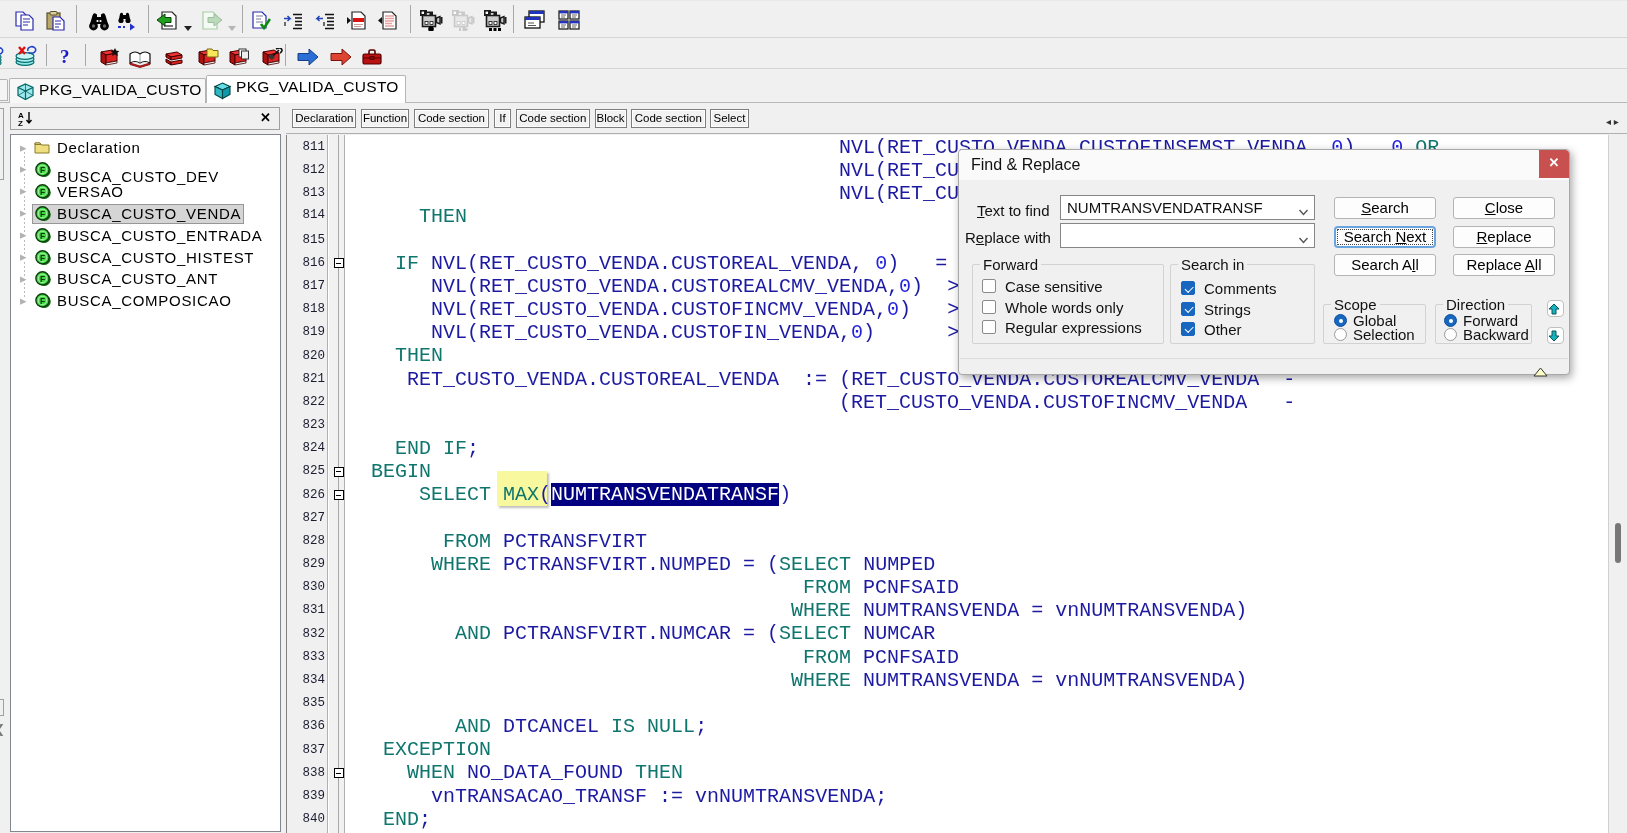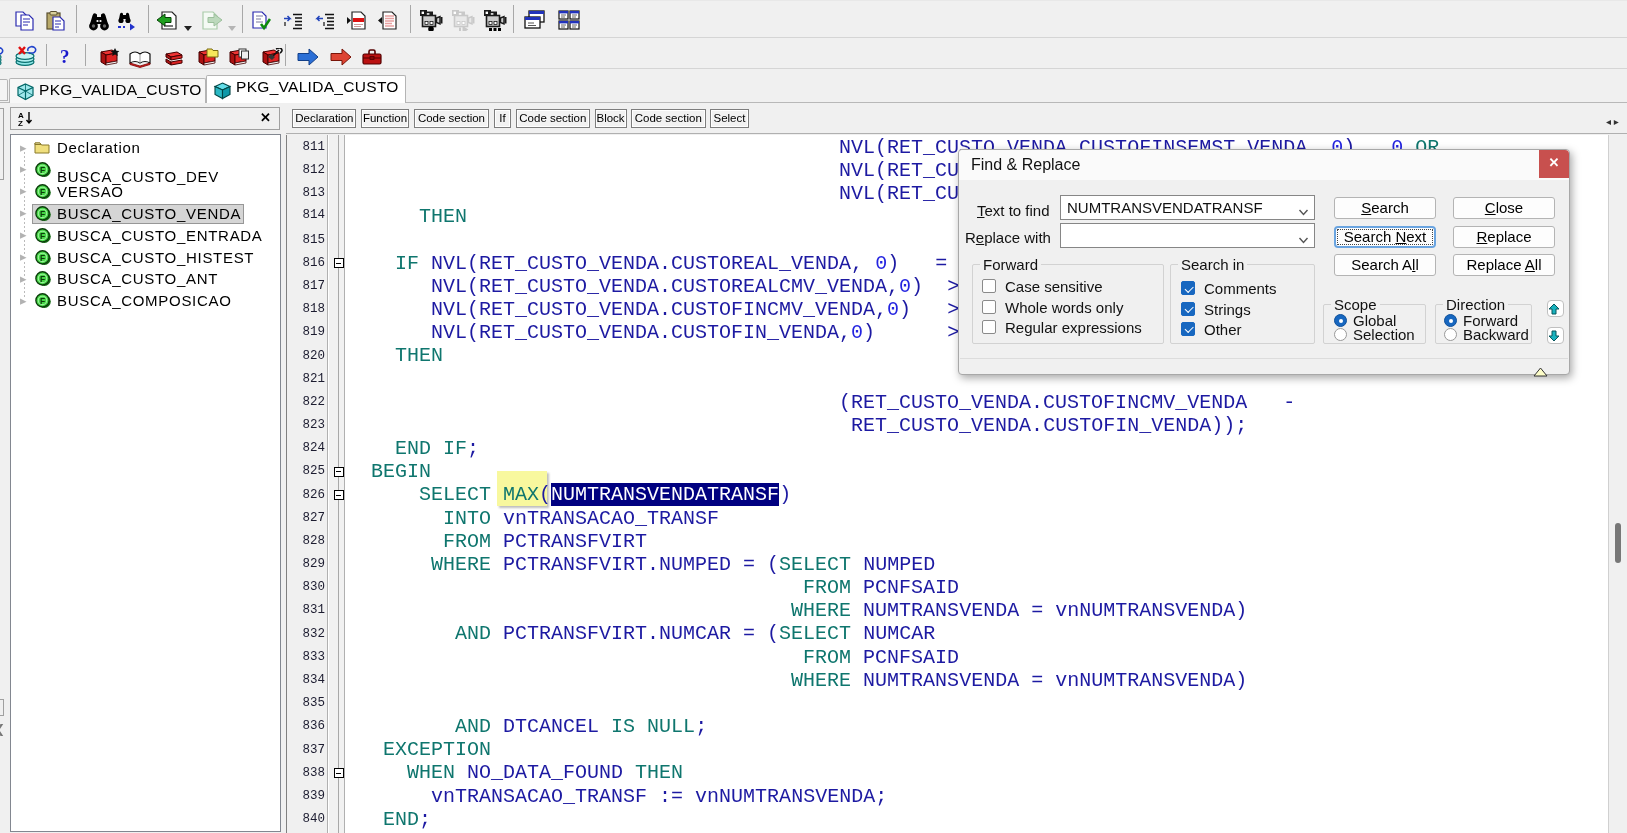--- a/index.html
+++ b/index.html
@@ -393,26 +393,26 @@
     <div class="cl" style="top:0.8px"><span class="ci">                                        </span><span class="ci">NVL(RET_CUSTO_VENDA.CUSTOFINSEMST_VENDA,</span><span class="ci"> </span><span class="cn">0</span><span class="ci">)</span><span class="ci">   </span><span class="cn">0</span><span class="ci"> </span><span class="ck">OR</span></div>
 <div class="cl" style="top:24.0px"><span class="ci">                                        </span><span class="ci">NVL(RET_CUSTO_VENDA.CUSTOFINSEM_VENDA,</span><span class="ci"> </span><span class="cn">0</span><span class="ci">)</span><span class="ci">   </span><span class="cn">0</span><span class="ci"> </span><span class="ck">OR</span></div>
 <div class="cl" style="top:47.1px"><span class="ci">                                        </span><span class="ci">NVL(RET_CUSTO_VENDA.CUSTOFINS_VENDA,</span><span class="ci"> </span><span class="cn">0</span><span class="ci">)</span><span class="ci">   </span><span class="cn">0</span></div>
 <div class="cl" style="top:70.3px"><span class="ci">     </span><span class="ck">THEN</span></div>
 <div class="cl" style="top:93.5px"></div>
 <div class="cl" style="top:116.7px"><span class="ci">   </span><span class="ck">IF</span><span class="ci"> </span><span class="ci">NVL(RET_CUSTO_VENDA.CUSTOREAL_VENDA,</span><span class="ci"> </span><span class="cn">0</span><span class="ci">)</span><span class="ci">   </span><span class="ci">=</span></div>
 <div class="cl" style="top:139.8px"><span class="ci">      </span><span class="ci">NVL(RET_CUSTO_VENDA.CUSTOREALCMV_VENDA,</span><span class="cn">0</span><span class="ci">)</span><span class="ci">  </span><span class="ci">&gt;</span></div>
 <div class="cl" style="top:163.0px"><span class="ci">      </span><span class="ci">NVL(RET_CUSTO_VENDA.CUSTOFINCMV_VENDA,</span><span class="cn">0</span><span class="ci">)</span><span class="ci">   </span><span class="ci">&gt;</span></div>
 <div class="cl" style="top:186.2px"><span class="ci">      </span><span class="ci">NVL(RET_CUSTO_VENDA.CUSTOFIN_VENDA,</span><span class="cn">0</span><span class="ci">)</span><span class="ci">      </span><span class="ci">&gt;</span></div>
 <div class="cl" style="top:209.3px"><span class="ci">   </span><span class="ck">THEN</span></div>
+<div class="cl" style="top:232.5px"><span class="ci">    </span><span class="ci">RET_CUSTO_VENDA.CUSTOREAL_VENDA</span><span class="ci">  </span><span class="ci">:=</span><span class="ci"> </span><span class="ci">(RET_CUSTO_VENDA.CUSTOREALCMV_VENDA</span><span class="ci">  </span><span class="ci">-</span></div>
 <div class="cl" style="top:255.7px"><span class="ci">                                        </span><span class="ci">(RET_CUSTO_VENDA.CUSTOFINCMV_VENDA</span><span class="ci">   </span><span class="ci">-</span></div>
-<div class="cl" style="top:278.9px"><span class="ci">                                         </span><span class="ci">RET_CUSTO_VENDA.CUSTOFIN_VENDA));</span></div>
+<div class="cl" style="top:278.9px"><span class="ci">                                         </span></div>
 <div class="cl" style="top:302.0px"><span class="ci">   </span><span class="ck">END</span><span class="ci"> </span><span class="ck">IF</span><span class="ci">;</span></div>
 <div class="cl" style="top:325.2px"><span class="ci"> </span><span class="ck">BEGIN</span></div>
 <div class="cl" style="top:348.4px"><span class="ci">     </span><span class="ck">SELECT</span><span class="ci"> </span><span class="ck">MAX</span><span class="ci">(</span><span class="csel">NUMTRANSVENDATRANSF</span><span class="ci">)</span></div>
-<div class="cl" style="top:371.6px"><span class="ci">       </span><span class="ck">INTO</span><span class="ci"> </span><span class="ci">vnTRANSACAO_TRANSF</span></div>
 <div class="cl" style="top:394.7px"><span class="ci">       </span><span class="ck">FROM</span><span class="ci"> </span><span class="ci">PCTRANSFVIRT</span></div>
 <div class="cl" style="top:417.9px"><span class="ci">      </span><span class="ck">WHERE</span><span class="ci"> </span><span class="ci">PCTRANSFVIRT.NUMPED</span><span class="ci"> = (</span><span class="ck">SELECT</span><span class="ci"> </span><span class="ci">NUMPED</span></div>
 <div class="cl" style="top:441.1px"><span class="ci">                                     </span><span class="ck">FROM</span><span class="ci"> </span><span class="ci">PCNFSAID</span></div>
 <div class="cl" style="top:464.2px"><span class="ci">                                    </span><span class="ck">WHERE</span><span class="ci"> </span><span class="ci">NUMTRANSVENDA</span><span class="ci"> = </span><span class="ci">vnNUMTRANSVENDA)</span></div>
 <div class="cl" style="top:487.4px"><span class="ci">        </span><span class="ck">AND</span><span class="ci"> </span><span class="ci">PCTRANSFVIRT.NUMCAR</span><span class="ci"> = (</span><span class="ck">SELECT</span><span class="ci"> </span><span class="ci">NUMCAR</span></div>
 <div class="cl" style="top:510.6px"><span class="ci">                                     </span><span class="ck">FROM</span><span class="ci"> </span><span class="ci">PCNFSAID</span></div>
 <div class="cl" style="top:533.8px"><span class="ci">                                    </span><span class="ck">WHERE</span><span class="ci"> </span><span class="ci">NUMTRANSVENDA</span><span class="ci"> = </span><span class="ci">vnNUMTRANSVENDA)</span></div>
 <div class="cl" style="top:580.1px"><span class="ci">        </span><span class="ck">AND</span><span class="ci"> </span><span class="ci">DTCANCEL</span><span class="ci"> </span><span class="ck">IS</span><span class="ci"> </span><span class="ck">NULL</span><span class="ci">;</span></div>
 <div class="cl" style="top:603.3px"><span class="ci">  </span><span class="ck">EXCEPTION</span></div>
 <div class="cl" style="top:626.4px"><span class="ci">    </span><span class="ck">WHEN</span><span class="ci"> </span><span class="ci">NO_DATA_FOUND</span><span class="ci"> </span><span class="ck">THEN</span></div>

